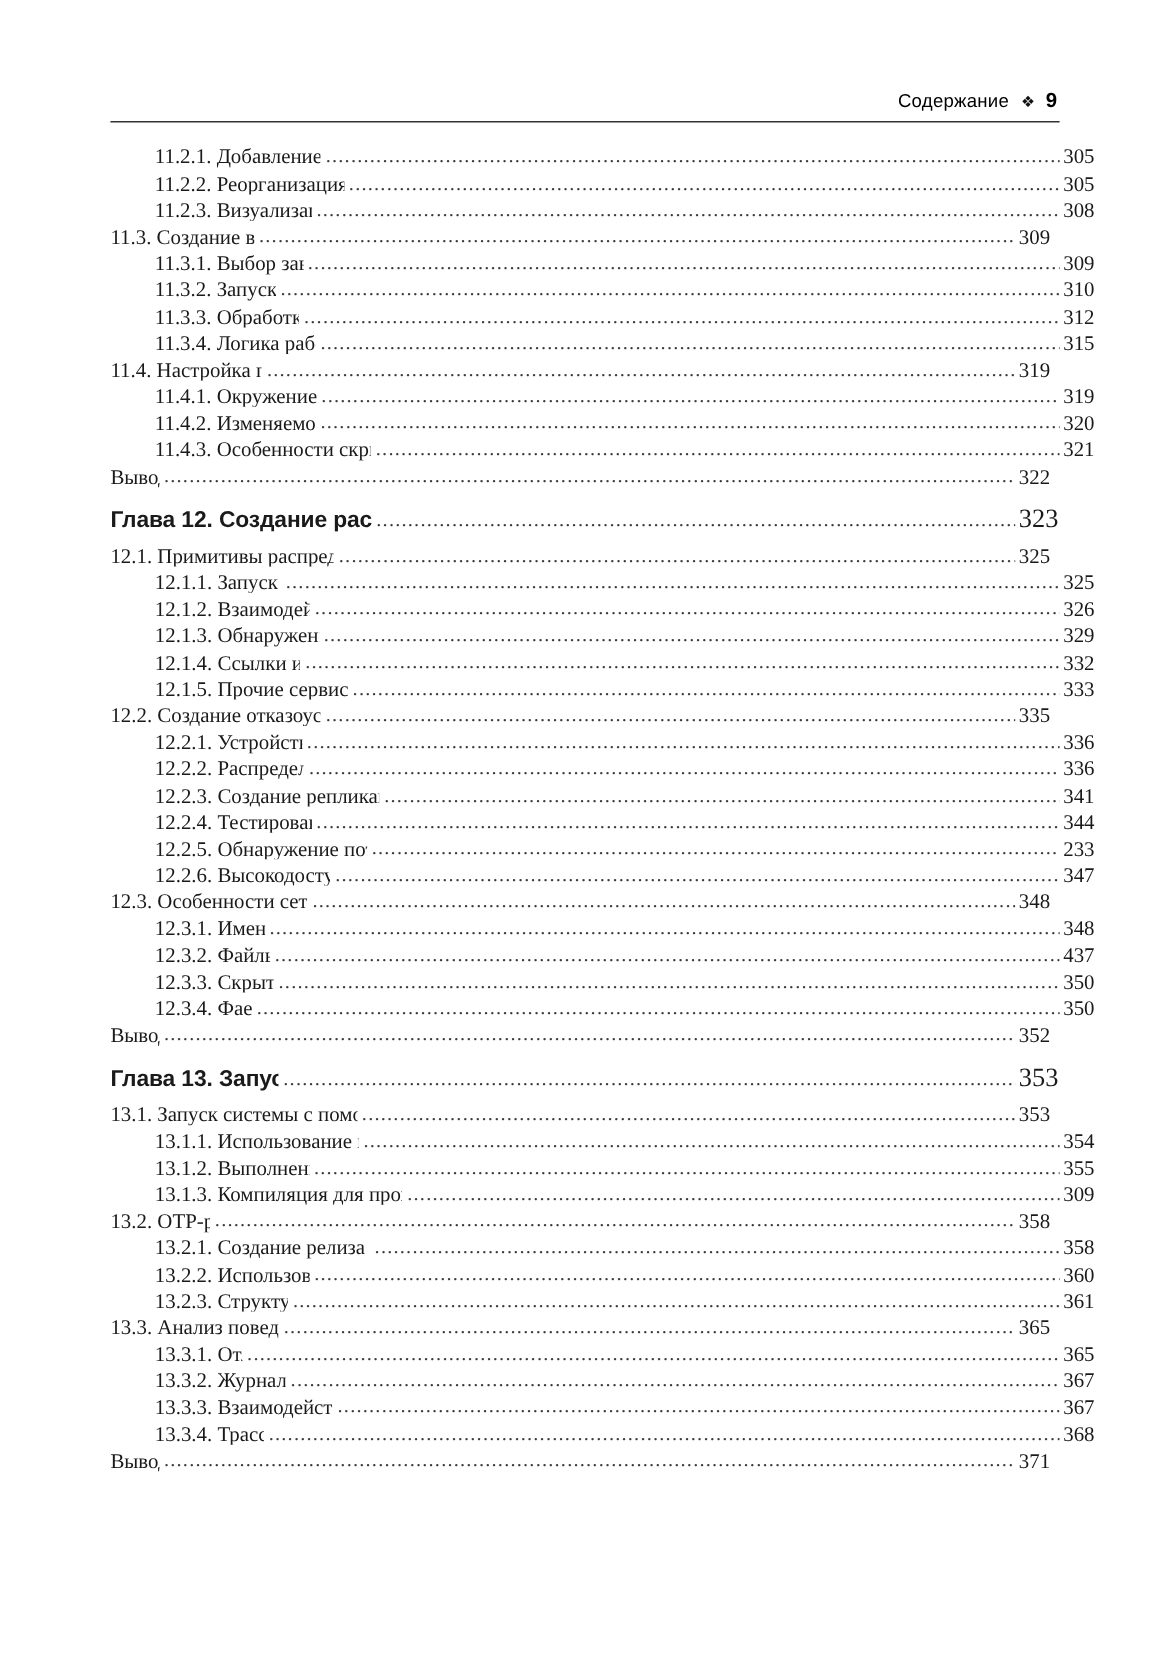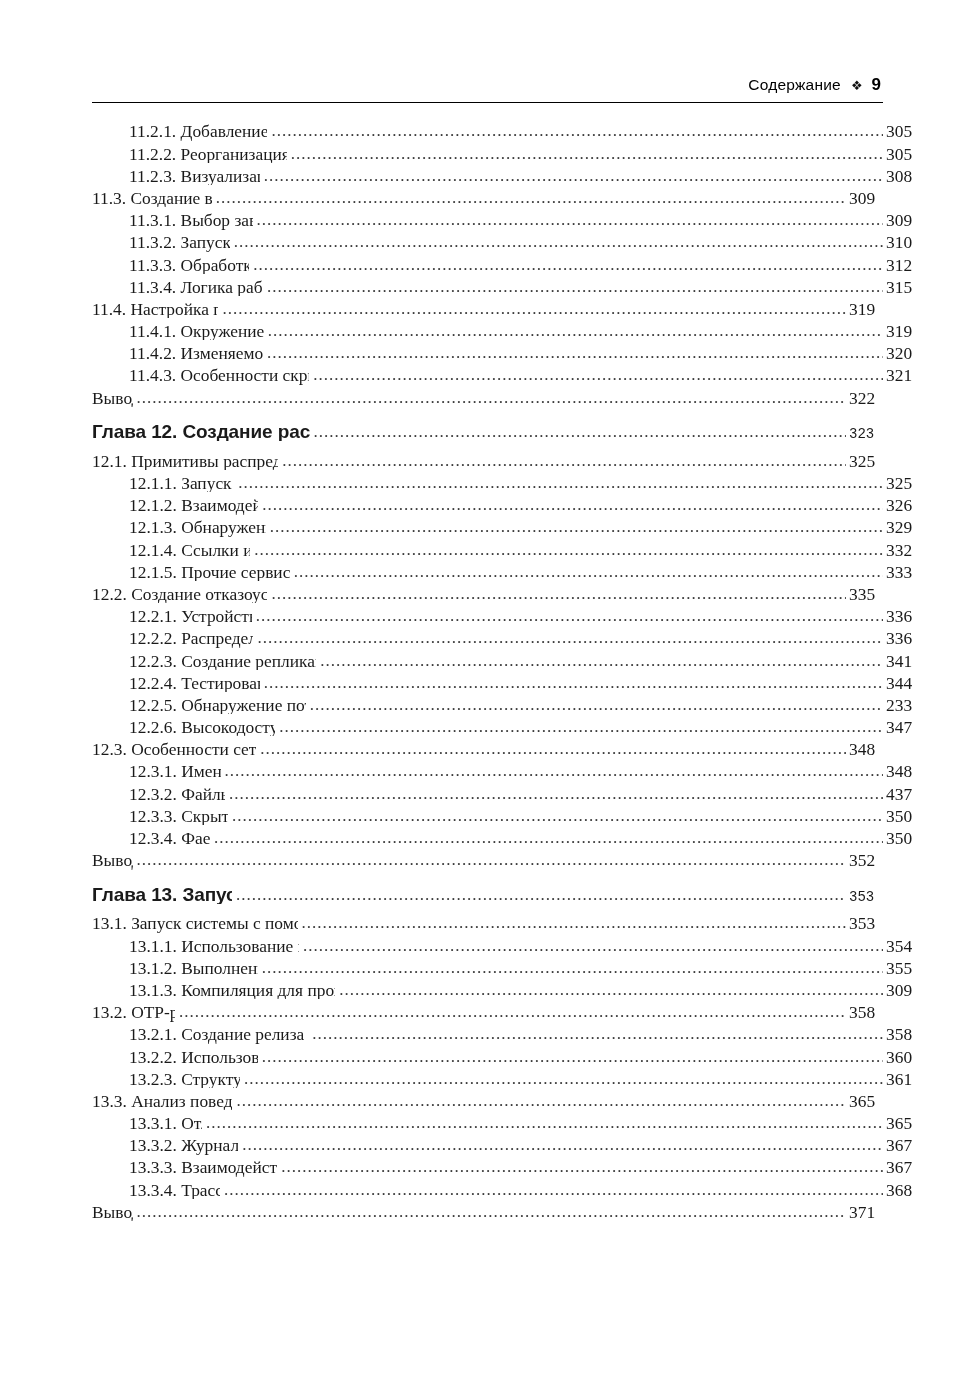--- a/index.html
+++ b/index.html
@@ -88,21 +88,21 @@
 
   
   .chapter {
     font-family: "Liberation Sans", sans-serif;
     font-weight: bold;
     font-size: 19px;
     padding-top: 13px;
     padding-bottom: 9px;
   }
   .chapter .label { letter-spacing: -0.1px; }
-  .chapter .pg { font-family: Liberation Mono, monospace; font-weight: normal; font-size: 14px;}
+  .chapter .pg { font-family: Liberation Serif, serif; font-weight: normal; font-size: 22px;}
   .chapter .dots { font-family: "Liberation Serif", serif; font-weight: normal; }
 </style>
 </head>
 <body>
 
 <div class="page">
 
   <div class="header">
     <span class="h-title">Содержание</span>
     <span class="h-orn">❖</span>

